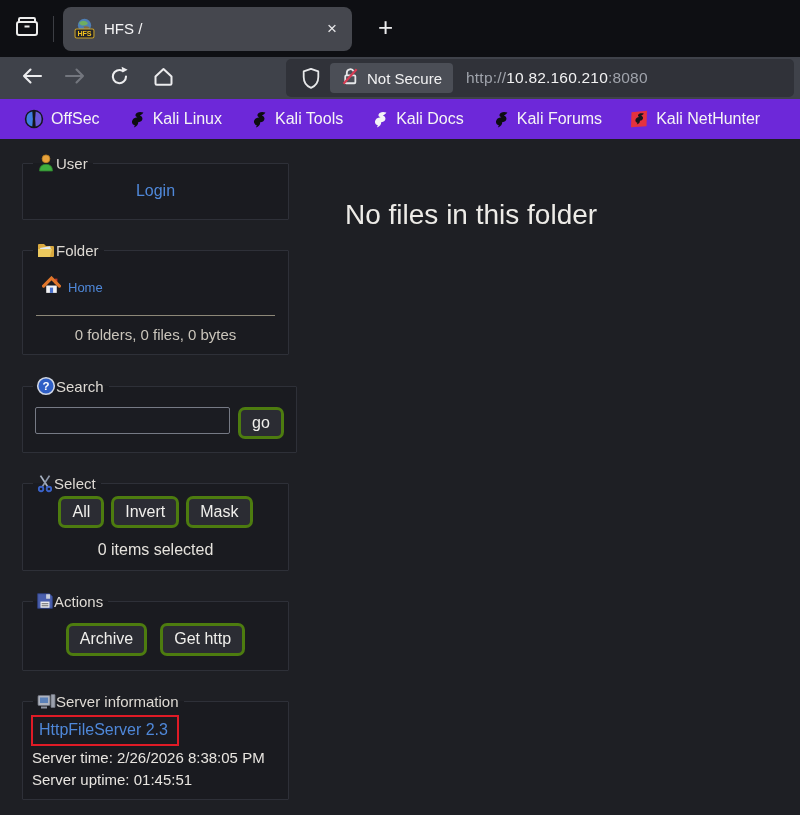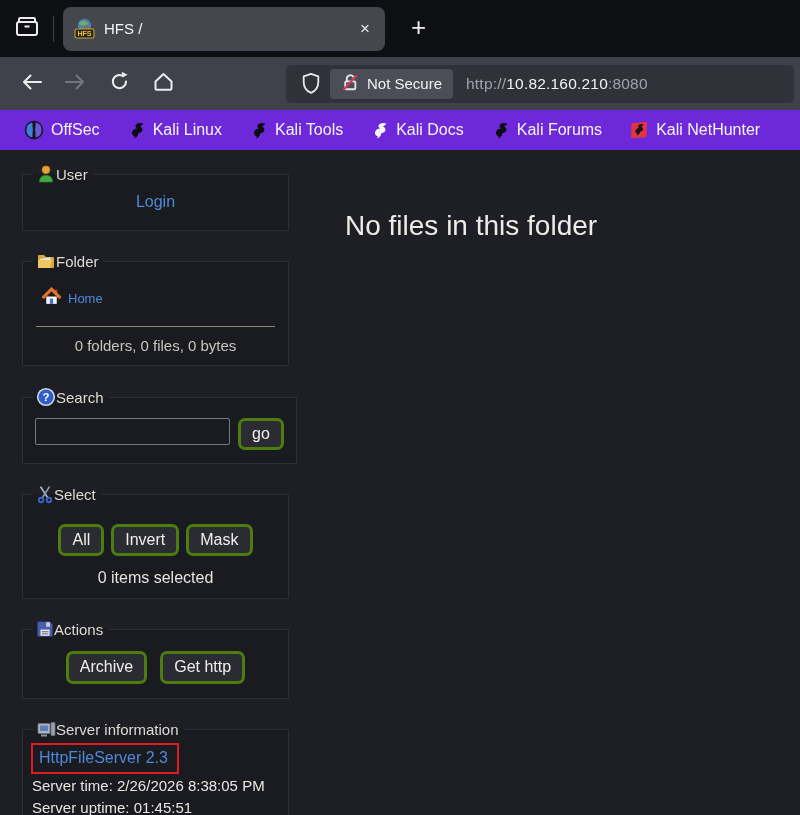--- a/index.html
+++ b/index.html
@@ -7,27 +7,27 @@
   .screen {
     width:800px; height:815px; overflow:hidden;
     font-family:"Liberation Sans", sans-serif;
     background:#1e1f24;
     position:relative;
   }
   
   .tabbar { height:57px; background:#0e0f13; display:flex; align-items:center; }
   .fxview-btn { width:42px; height:38px; margin-left:6px; display:flex; align-items:center; justify-content:center; border-radius:4px; }
   .tab-sep { width:1px; height:26px; background:#3c3e44; margin:0 9px 0 5px; }
-  .tab { height:44px; width:322px; background:#45474e; border-radius:8px; display:flex; align-items:center; padding:0 8px 0 11px; }
+  .tab { height:44px; width:289px; background:#45474e; border-radius:8px; display:flex; align-items:center; padding:0 8px 0 11px; }
   .favicon { display:flex; margin-right:9px; }
   .tab-title { color:#f4f4f5; font-size:15px; flex:1; white-space:nowrap; }
   .tab-close { color:#e8e8ea; font-size:17px; padding:1px 7px; border-radius:4px; line-height:1; }
   .newtab { color:#ececee; font-size:26px; font-weight:300; margin-left:17px; padding:0 9px 4px; border-radius:4px; line-height:1; }
   
-  .toolbar { height:53px; background:#3f424a; display:flex; align-items:center; padding:0 6px 0 12px; }
+  .toolbar { height:42px; background:#3f424a; display:flex; align-items:center; padding:0 6px 0 12px; }
   .navbtn { width:38px; height:36px; display:flex; align-items:center; justify-content:center; border-radius:4px; margin-right:6px; }
   .urlbar { flex:1; height:38px; background:#303239; border-radius:5px; display:flex; align-items:center; margin-left:98px; padding:0 8px; }
   .shield-wrap { display:flex; padding:0 7px; }
   .chip { background:#4b4e56; border-radius:4px; height:30px; display:flex; align-items:center; gap:7px; padding:0 11px; margin-left:2px; color:#f2f2f3; font-size:15px; white-space:nowrap; }
   .url { margin-left:13px; font-size:15.5px; color:#f2f2f3; white-space:nowrap; letter-spacing:0.2px; }
   .url .dim { color:#9fa3ab; }
   
   .bookmarks { height:40px; background:#6d28d9; display:flex; align-items:center; padding:0 24px; gap:27px; }
   .bm { display:flex; align-items:center; gap:7px; color:#f5f5f5; font-size:16px; white-space:nowrap; }
   .bm .ico { display:flex; }
@@ -39,21 +39,21 @@
   legend .ico { display:flex; }
   a { color:#4f88d9; text-decoration:none; }
   .center { text-align:center; }
   .login-row { padding:7px 0 11px; font-size:16px; }
   .home-row { display:flex; align-items:center; gap:7px; margin:15px 0 0 11px; font-size:13px; }
   .folder-hr { border:none; border-top:1px solid #8d8878; margin:17px 5px 10px; }
   .stats { text-align:center; color:#cac5bb; font-size:15px; padding-bottom:3px; }
   .search-row { display:flex; gap:8px; margin:9px 4px 5px; }
   .search-input { flex:1; height:27px; background:#1b1c22; border:1px solid #767a85; border-radius:2px; color:#eee; padding:0 6px; font-family:inherit; font-size:14px; }
   .hfs-btn { background:#2b2c33; border:3px solid #4d7c0f; border-radius:7px; color:#f0efec; font-size:16px; padding:3px 11px 4px; font-family:inherit; line-height:1.2; }
-  .btn-row { display:flex; justify-content:center; gap:7px; margin-top:18px; }
+  .btn-row { display:flex; justify-content:center; gap:7px; margin-top:1px; }
   .btn-row.wide { gap:13px; margin:11px 0 6px; }
   .sel-status { text-align:center; margin-top:13px; color:#e6e3dd; font-size:16px; padding-bottom:3px; }
   .server-body { padding:1px 0 1px 1px; font-size:15px; color:#e8e5e0; line-height:1.45; }
   .version-wrap { display:inline-block; border:2px solid #df1b26; padding:1px 9px 3px 6px; margin:1px 0 1px -1px; }
   .version-wrap a { font-size:16px; }
   .main { flex:1; }
   .no-files { margin:60px 0 0 45px; font-size:28px; color:#edebe7; }
 </style>
 </head>
 <body>

